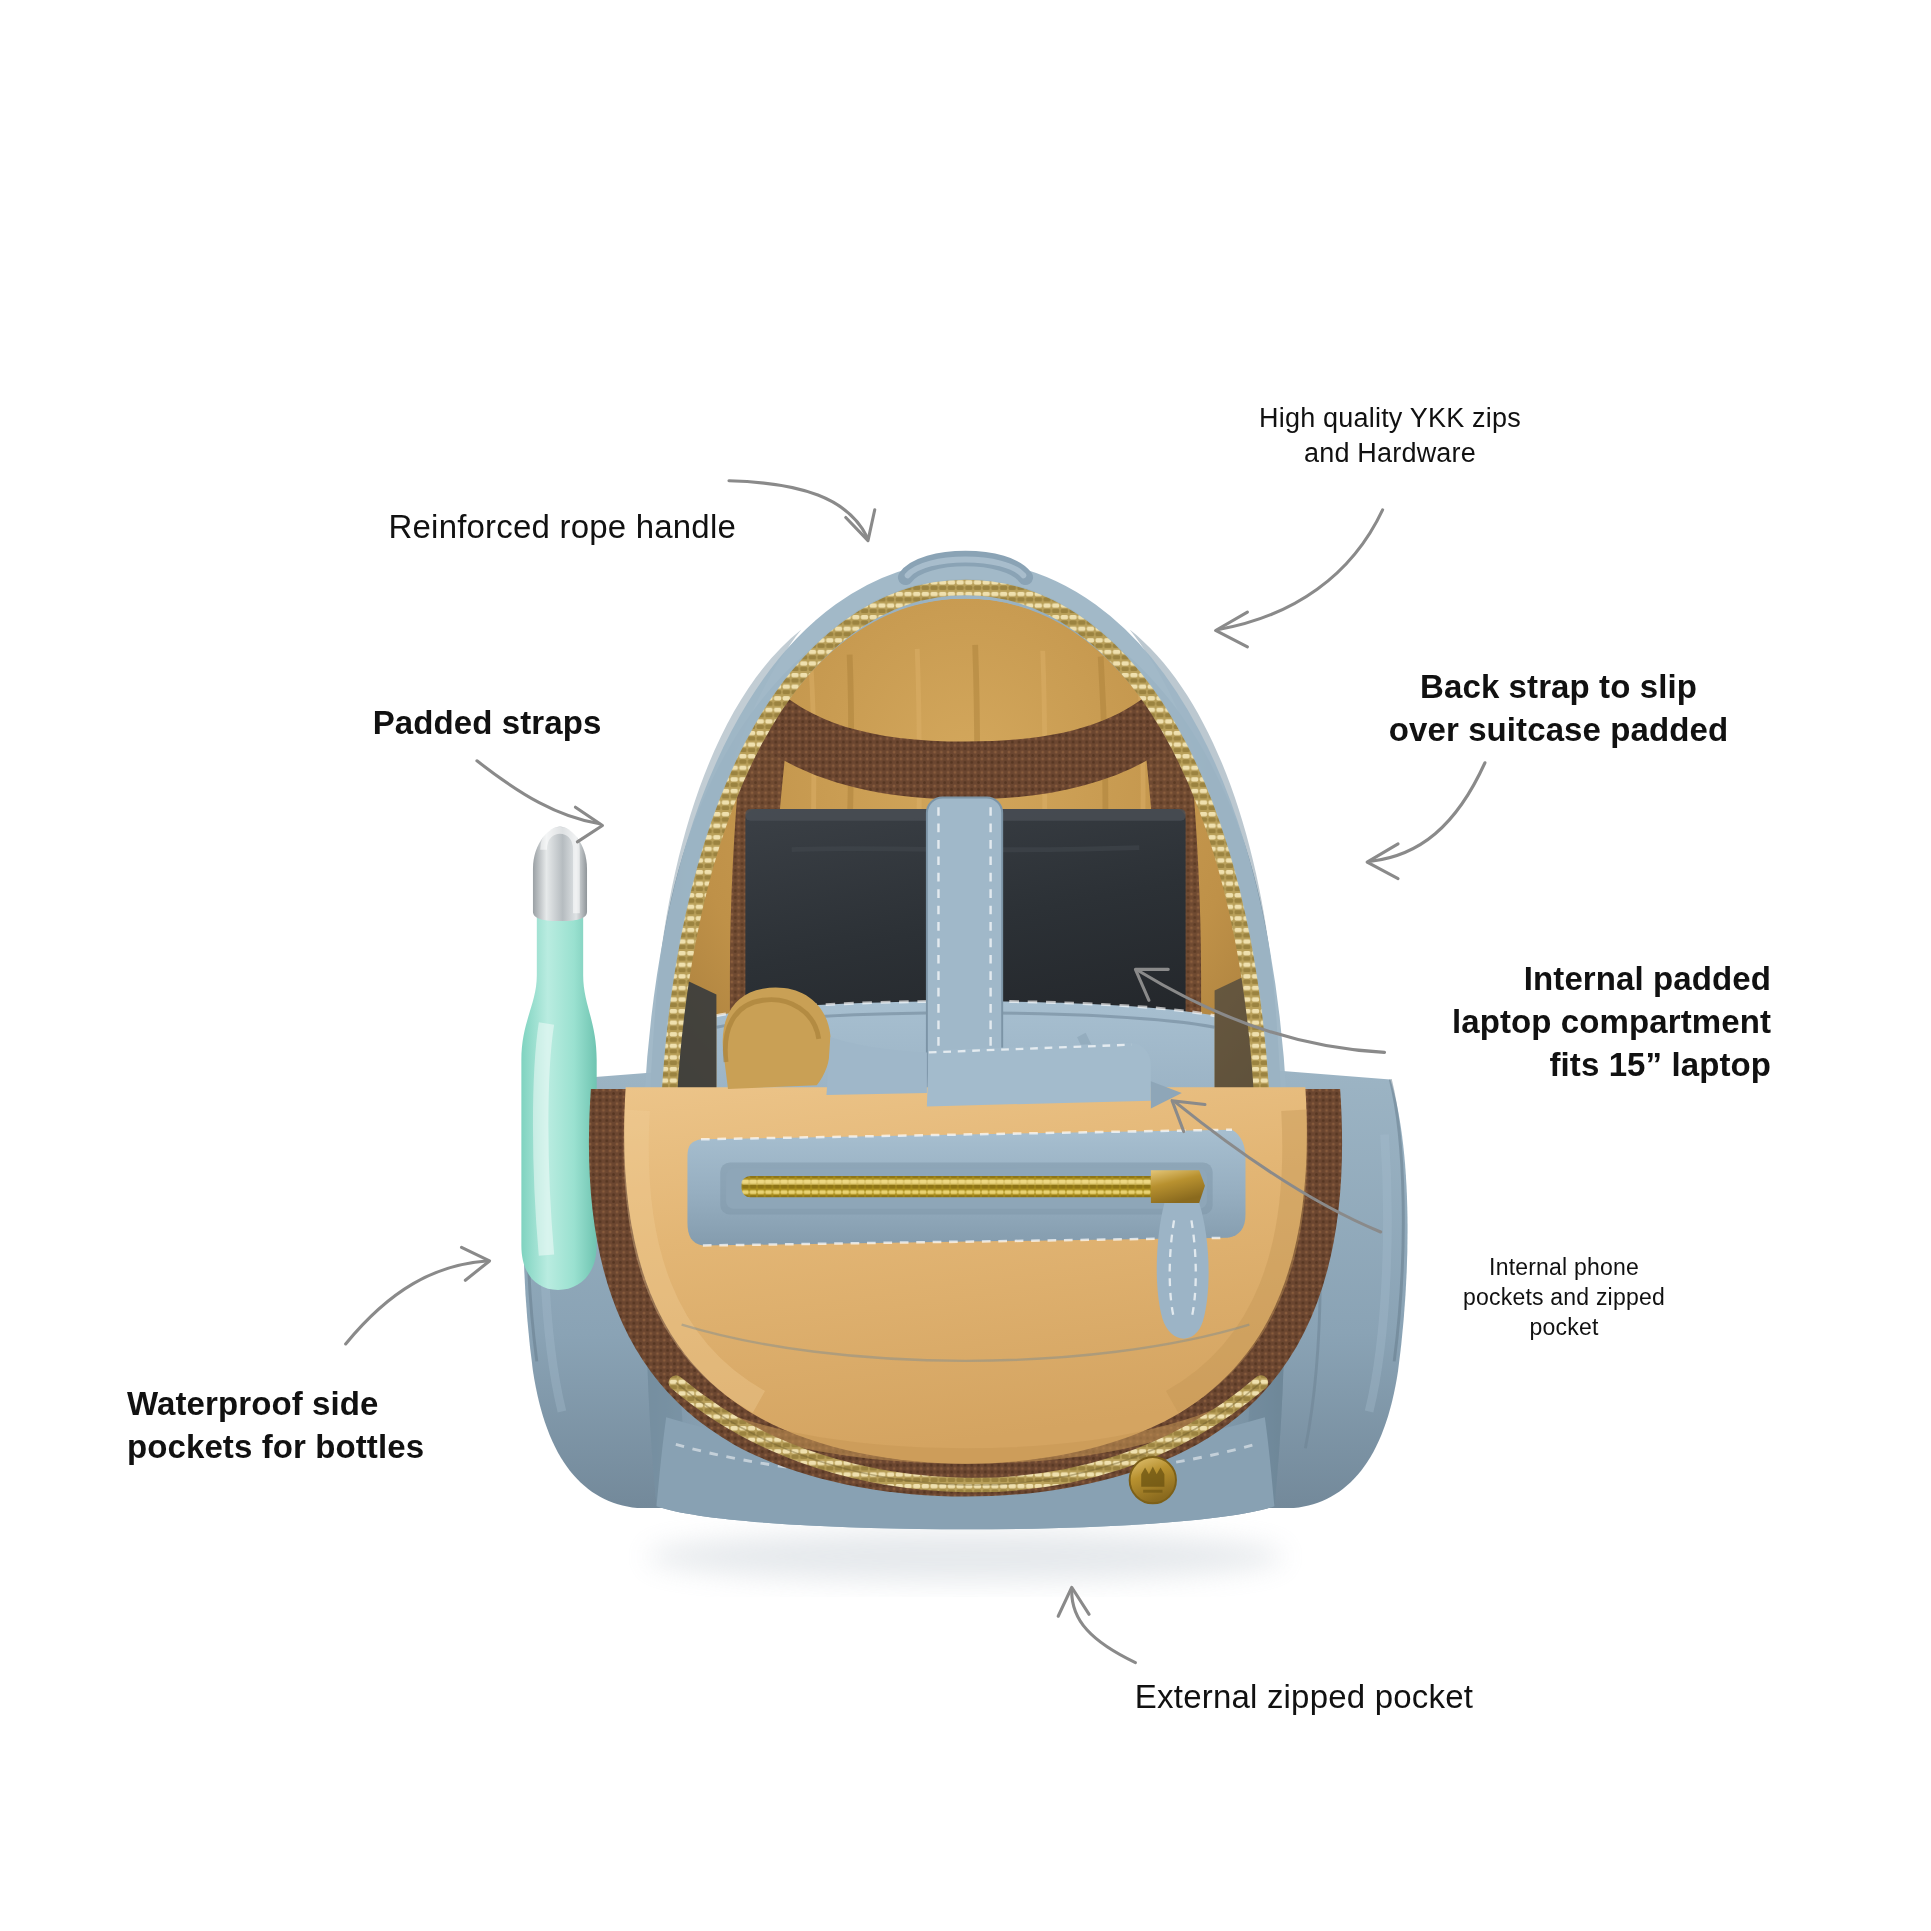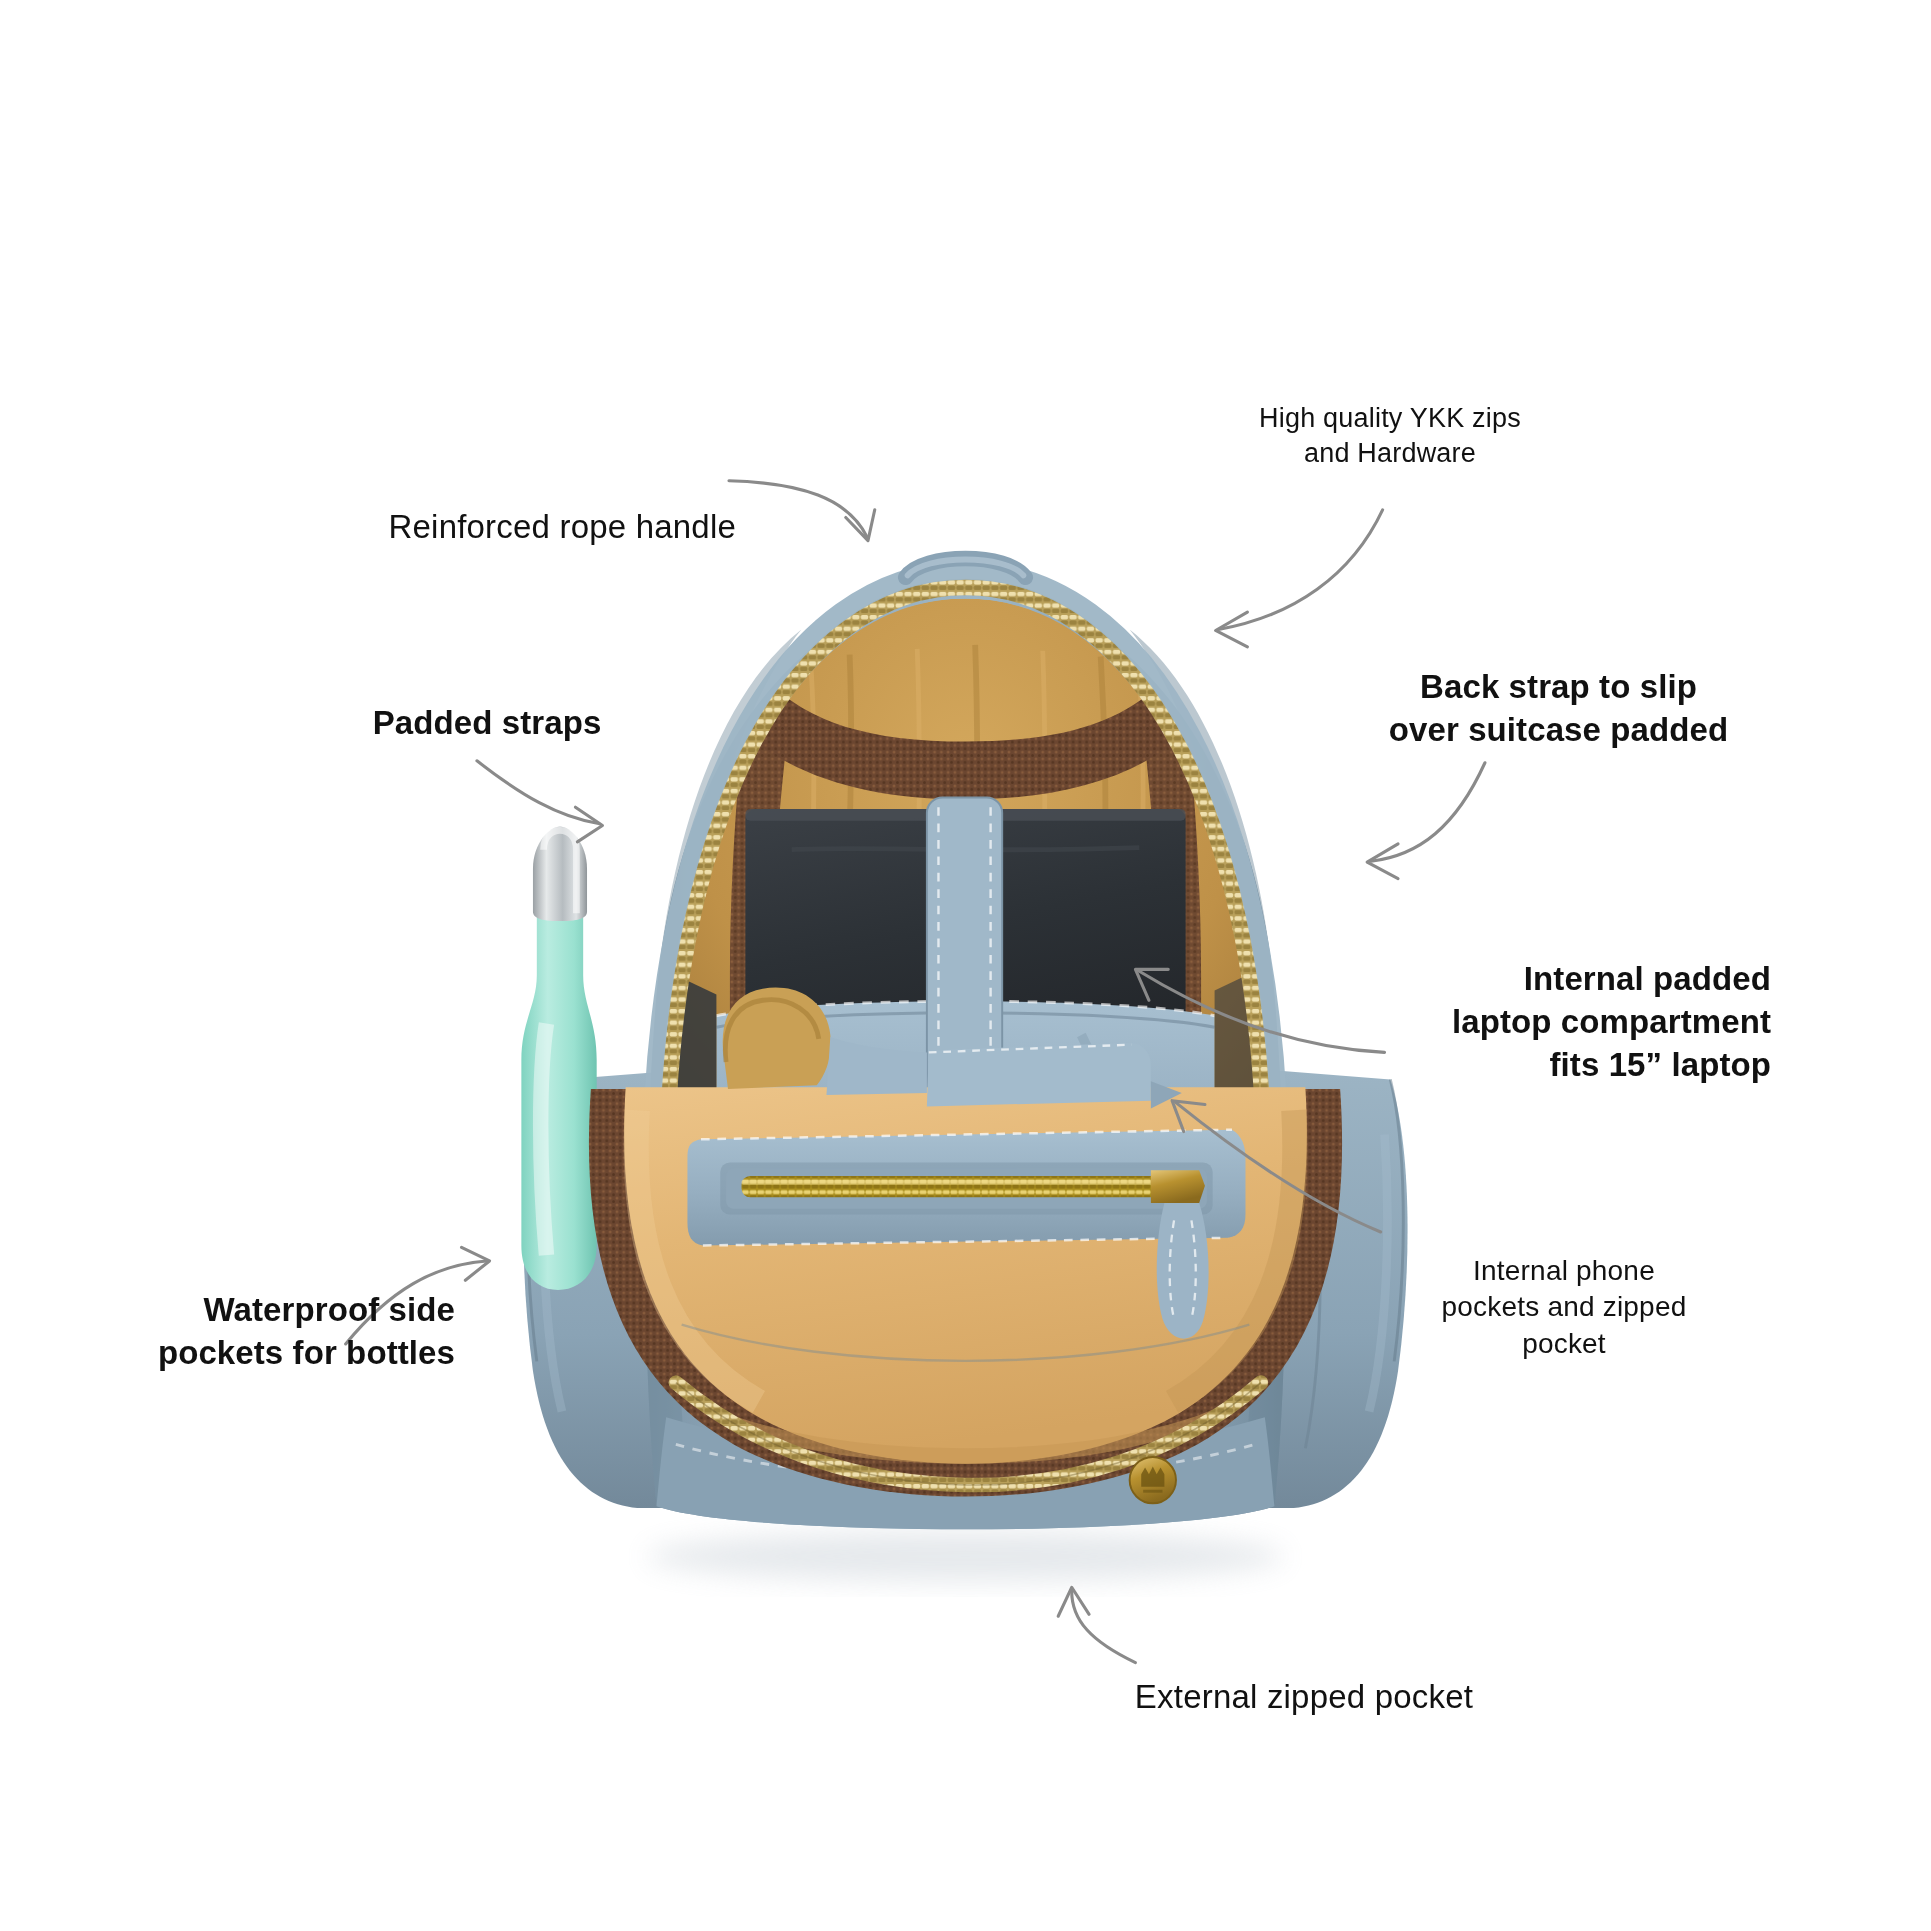--- a/index.html
+++ b/index.html
@@ -341,23 +341,23 @@
 
   <div class="lbl bold" style="left:342px; top:702px; width:290px; font-size:33px; text-align:center;">Padded straps</div>
 
   <div class="lbl bold" style="left:1375px; top:666px; width:367px; font-size:33px; text-align:center;">Back strap to slip
 over suitcase padded</div>
 
   <div class="lbl bold" style="left:1385px; top:958px; width:386px; font-size:33px; text-align:right;">Internal padded
 laptop compartment
 fits 15” laptop</div>
 
-  <div class="lbl light" style="left:1390px; top:1253px; width:348px; font-size:28px; text-align:center;">Internal phone
+  <div class="lbl light" style="left:1390px; top:1253px; width:348px; font-size:23px; text-align:center;">Internal phone
 pockets and zipped
 pocket</div>
 
-  <div class="lbl bold" style="left:127px; top:1289px; width:328px; font-size:33px; text-align:right;">Waterproof side
+  <div class="lbl bold" style="left:127px; top:1383px; width:328px; font-size:33px; text-align:left;">Waterproof side
 pockets for bottles</div>
 
   <div class="lbl light" style="left:1101px; top:1676px; width:406px; font-size:33px; text-align:center;">External zipped pocket</div>
 
 </div>
 
 
 </body></html>

